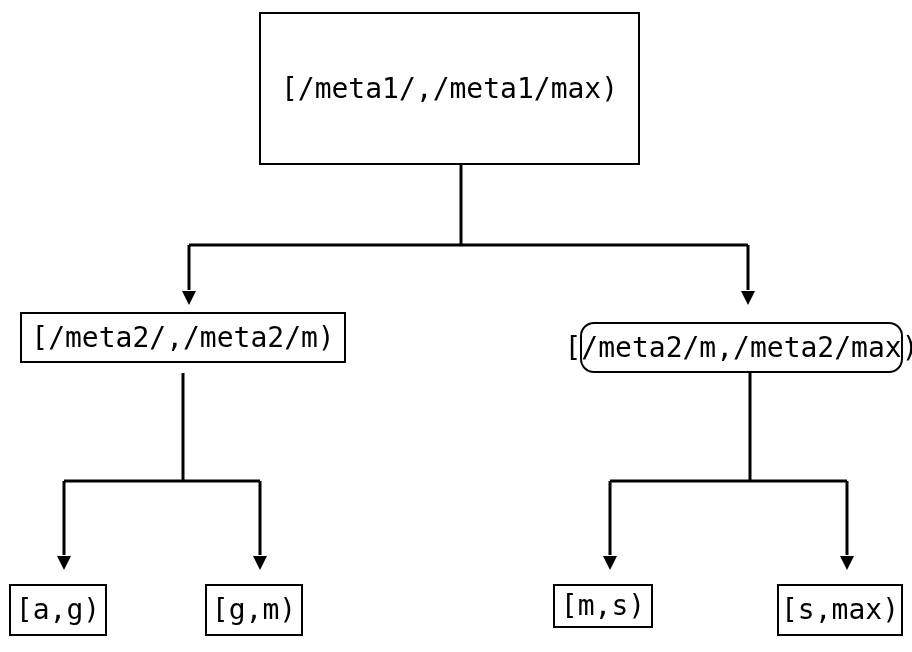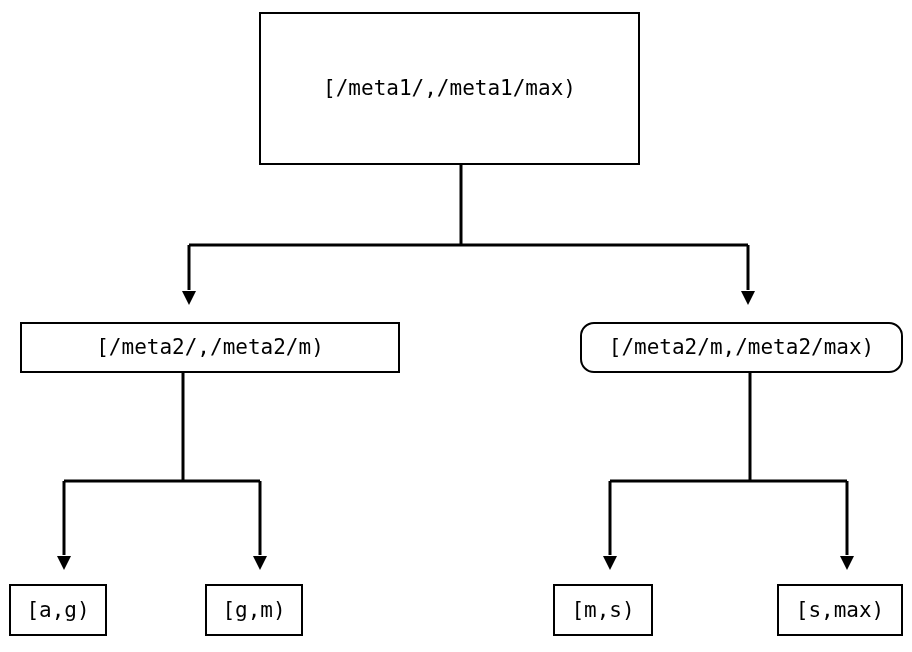--- a/index.html
+++ b/index.html
@@ -18,21 +18,21 @@
   .node {
     position: absolute;
     box-sizing: border-box;
     border: 2px solid #000000;
     background: #ffffff;
     display: flex;
     align-items: center;
     justify-content: center;
     color: #000000;
     font-family: "DejaVu Sans Mono", "Liberation Mono", monospace;
-    font-size: 21px;
+    font-size: 28px;
     line-height: 1;
     letter-spacing: 0px;
     white-space: pre;
   }
   .edge-layer {
     position: absolute;
     left: 0;
     top: 0;
     width: 912px;
     height: 652px;
@@ -63,25 +63,25 @@
     <path d="M750,373 L750,481" stroke="#000000" stroke-width="3" fill="none"></path>
     <path d="M610,481 L847,481" stroke="#000000" stroke-width="3" fill="none"></path>
     <path d="M610,481 L610,555" stroke="#000000" stroke-width="3" fill="none"></path>
     <path d="M847,481 L847,555" stroke="#000000" stroke-width="3" fill="none"></path>
     <polygon points="603,556 617,556 610,570" fill="#000000"></polygon>
     <polygon points="840,556 854,556 847,570" fill="#000000"></polygon>
   </svg>
 
   <div class="node" style="left:259px; top:12px; width:381px; height:153px;">[/meta1/,/meta1/max)</div>
 
-  <div class="node" style="left:20px; top:322px; width:380px; height:51px;">[/meta2/,/meta2/m)</div>
+  <div class="node" style="left:20px; top:312px; width:326px; height:51px;">[/meta2/,/meta2/m)</div>
 
   <div class="node" style="left:580px; top:322px; width:323px; height:51px;border-radius:14px;">[/meta2/m,/meta2/max)</div>
 
   <div class="node" style="left:205px; top:584px; width:98px; height:52px;">[g,m)</div>
 
   <div class="node" style="left:9px; top:584px; width:98px; height:52px;">[a,g)</div>
 
-  <div class="node" style="left:553px; top:584px; width:100px; height:52px;">[m,s)</div>
+  <div class="node" style="left:553px; top:584px; width:100px; height:44px;">[m,s)</div>
 
   <div class="node" style="left:777px; top:584px; width:126px; height:52px;text-align:center;">[s,max)</div>
 
 </div>
 
 </body></html>

